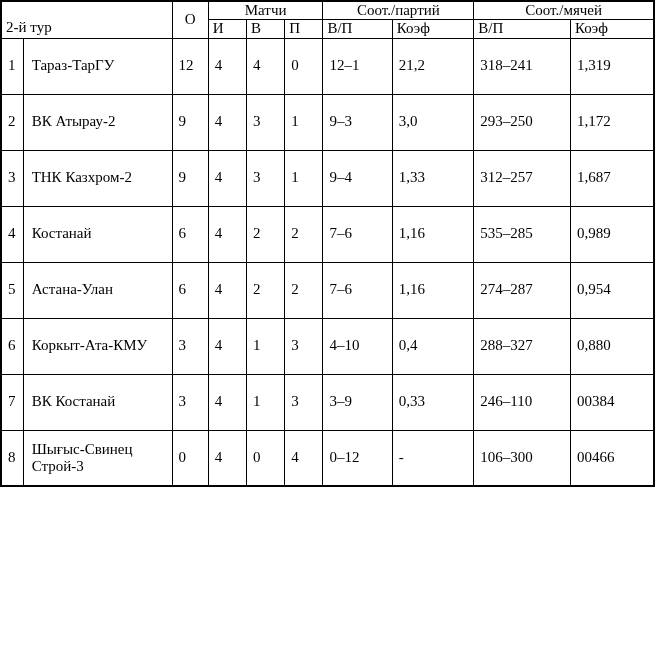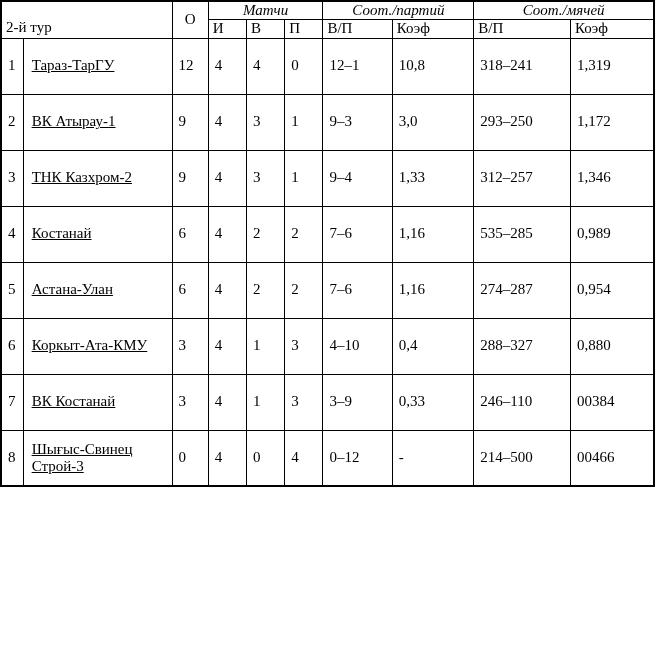--- a/index.html
+++ b/index.html
@@ -58,26 +58,25 @@
   .hdr-sub {
     text-align: left !important;
     font-weight: bold;
     font-size: 15px;
     padding-left: 4px !important;
   }
   .grp {
     text-align: center !important;
     font-weight: bold;
     font-size: 15px;
-    font-style: italic;
   }
   tbody tr { height: 56px; }
   tbody td { vertical-align: middle; }
   .c-rank { text-align: left; padding-left: 6px !important; }
-  .c-team { padding-left: 8px !important; text-decoration: underline; }
+  .c-team { padding-left: 8px !important; }
   .c-num  { text-align: left; padding-left: 6px !important; }
   .b { font-weight: bold; }
   .team-two-line { line-height: 1.1; }
   col.w-rank { width: 22px; }
   col.w-team { width: 148px; }
   col.w-o    { width: 36px; }
   col.w-i    { width: 38px; }
   col.w-v    { width: 38px; }
   col.w-p    { width: 38px; }
   col.w-vp1  { width: 69px; }
@@ -122,47 +121,47 @@
     </thead>
     <tbody id="tbody">
         <tr>
           <td class="c-rank b">1</td>
           <td class="c-team team-two-line b">Тараз-ТарГУ</td>
           <td class="c-rank">12</td>
           <td class="c-num">4</td>
           <td class="c-num">4</td>
           <td class="c-num">0</td>
           <td class="c-num">12–1</td>
-          <td class="c-num">10,8</td>
+          <td class="c-num">21,2</td>
           <td class="c-num">318–241</td>
           <td class="c-num">1,319</td>
         </tr>
         <tr>
           <td class="c-rank b">2</td>
-          <td class="c-team team-two-line b">ВК Атырау-1</td>
+          <td class="c-team team-two-line b">ВК Атырау-2</td>
           <td class="c-rank">9</td>
           <td class="c-num">4</td>
           <td class="c-num">3</td>
           <td class="c-num">1</td>
           <td class="c-num">9–3</td>
           <td class="c-num b">3,0</td>
           <td class="c-num">293–250</td>
           <td class="c-num">1,172</td>
         </tr>
         <tr>
           <td class="c-rank b">3</td>
           <td class="c-team team-two-line">ТНК Казхром-2</td>
           <td class="c-rank">9</td>
           <td class="c-num">4</td>
           <td class="c-num">3</td>
           <td class="c-num">1</td>
           <td class="c-num">9–4</td>
           <td class="c-num b">1,33</td>
           <td class="c-num">312–257</td>
-          <td class="c-num">1,346</td>
+          <td class="c-num">1,687</td>
         </tr>
         <tr>
           <td class="c-rank">4</td>
           <td class="c-team team-two-line">Костанай</td>
           <td class="c-rank">6</td>
           <td class="c-num">4</td>
           <td class="c-num">2</td>
           <td class="c-num">2</td>
           <td class="c-num">7–6</td>
           <td class="c-num b">1,16</td>
@@ -207,18 +206,18 @@
         </tr>
         <tr>
           <td class="c-rank">8</td>
           <td class="c-team team-two-line">Шығыс-Свинец Строй-3</td>
           <td class="c-rank">0</td>
           <td class="c-num">4</td>
           <td class="c-num">0</td>
           <td class="c-num">4</td>
           <td class="c-num">0–12</td>
           <td class="c-num">-</td>
-          <td class="c-num">214–500</td>
+          <td class="c-num">106–300</td>
           <td class="c-num">00466</td>
         </tr>
       </tbody>
   </table>
 </div>
 
 </body></html>

